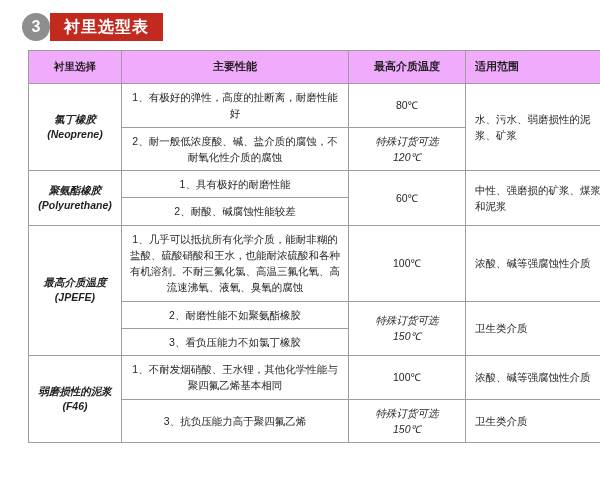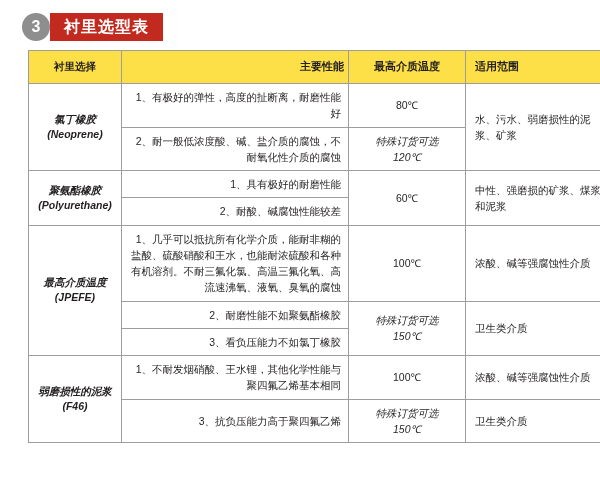--- a/index.html
+++ b/index.html
@@ -62,37 +62,37 @@
   }
   th, td {
     border: 1px solid #9d9d9d;
     font-size: 10.5px;
     line-height: 1.55;
     padding: 5px 7px;
     vertical-align: middle;
     color: #231f20;
   }
   thead th {
-    background: #fde047;
+    background: #f0abfc;
     font-weight: bold;
     text-align: center;
     font-size: 11px;
     height: 24px;
     padding: 4px 4px;
   }
   .col-name {
     width: 84px;
     text-align: center;
     font-weight: bold;
     font-size: 10.5px;
     line-height: 1.45;
   }
   .col-perf {
     width: 218px;
-    text-align: right;
+    text-align: center;
   }
   .col-temp {
     width: 108px;
     text-align: center;
     margin-left: 12px;
   }
   .col-range {
     width: 130px;
     text-align: left;
     padding-left: 9px;

